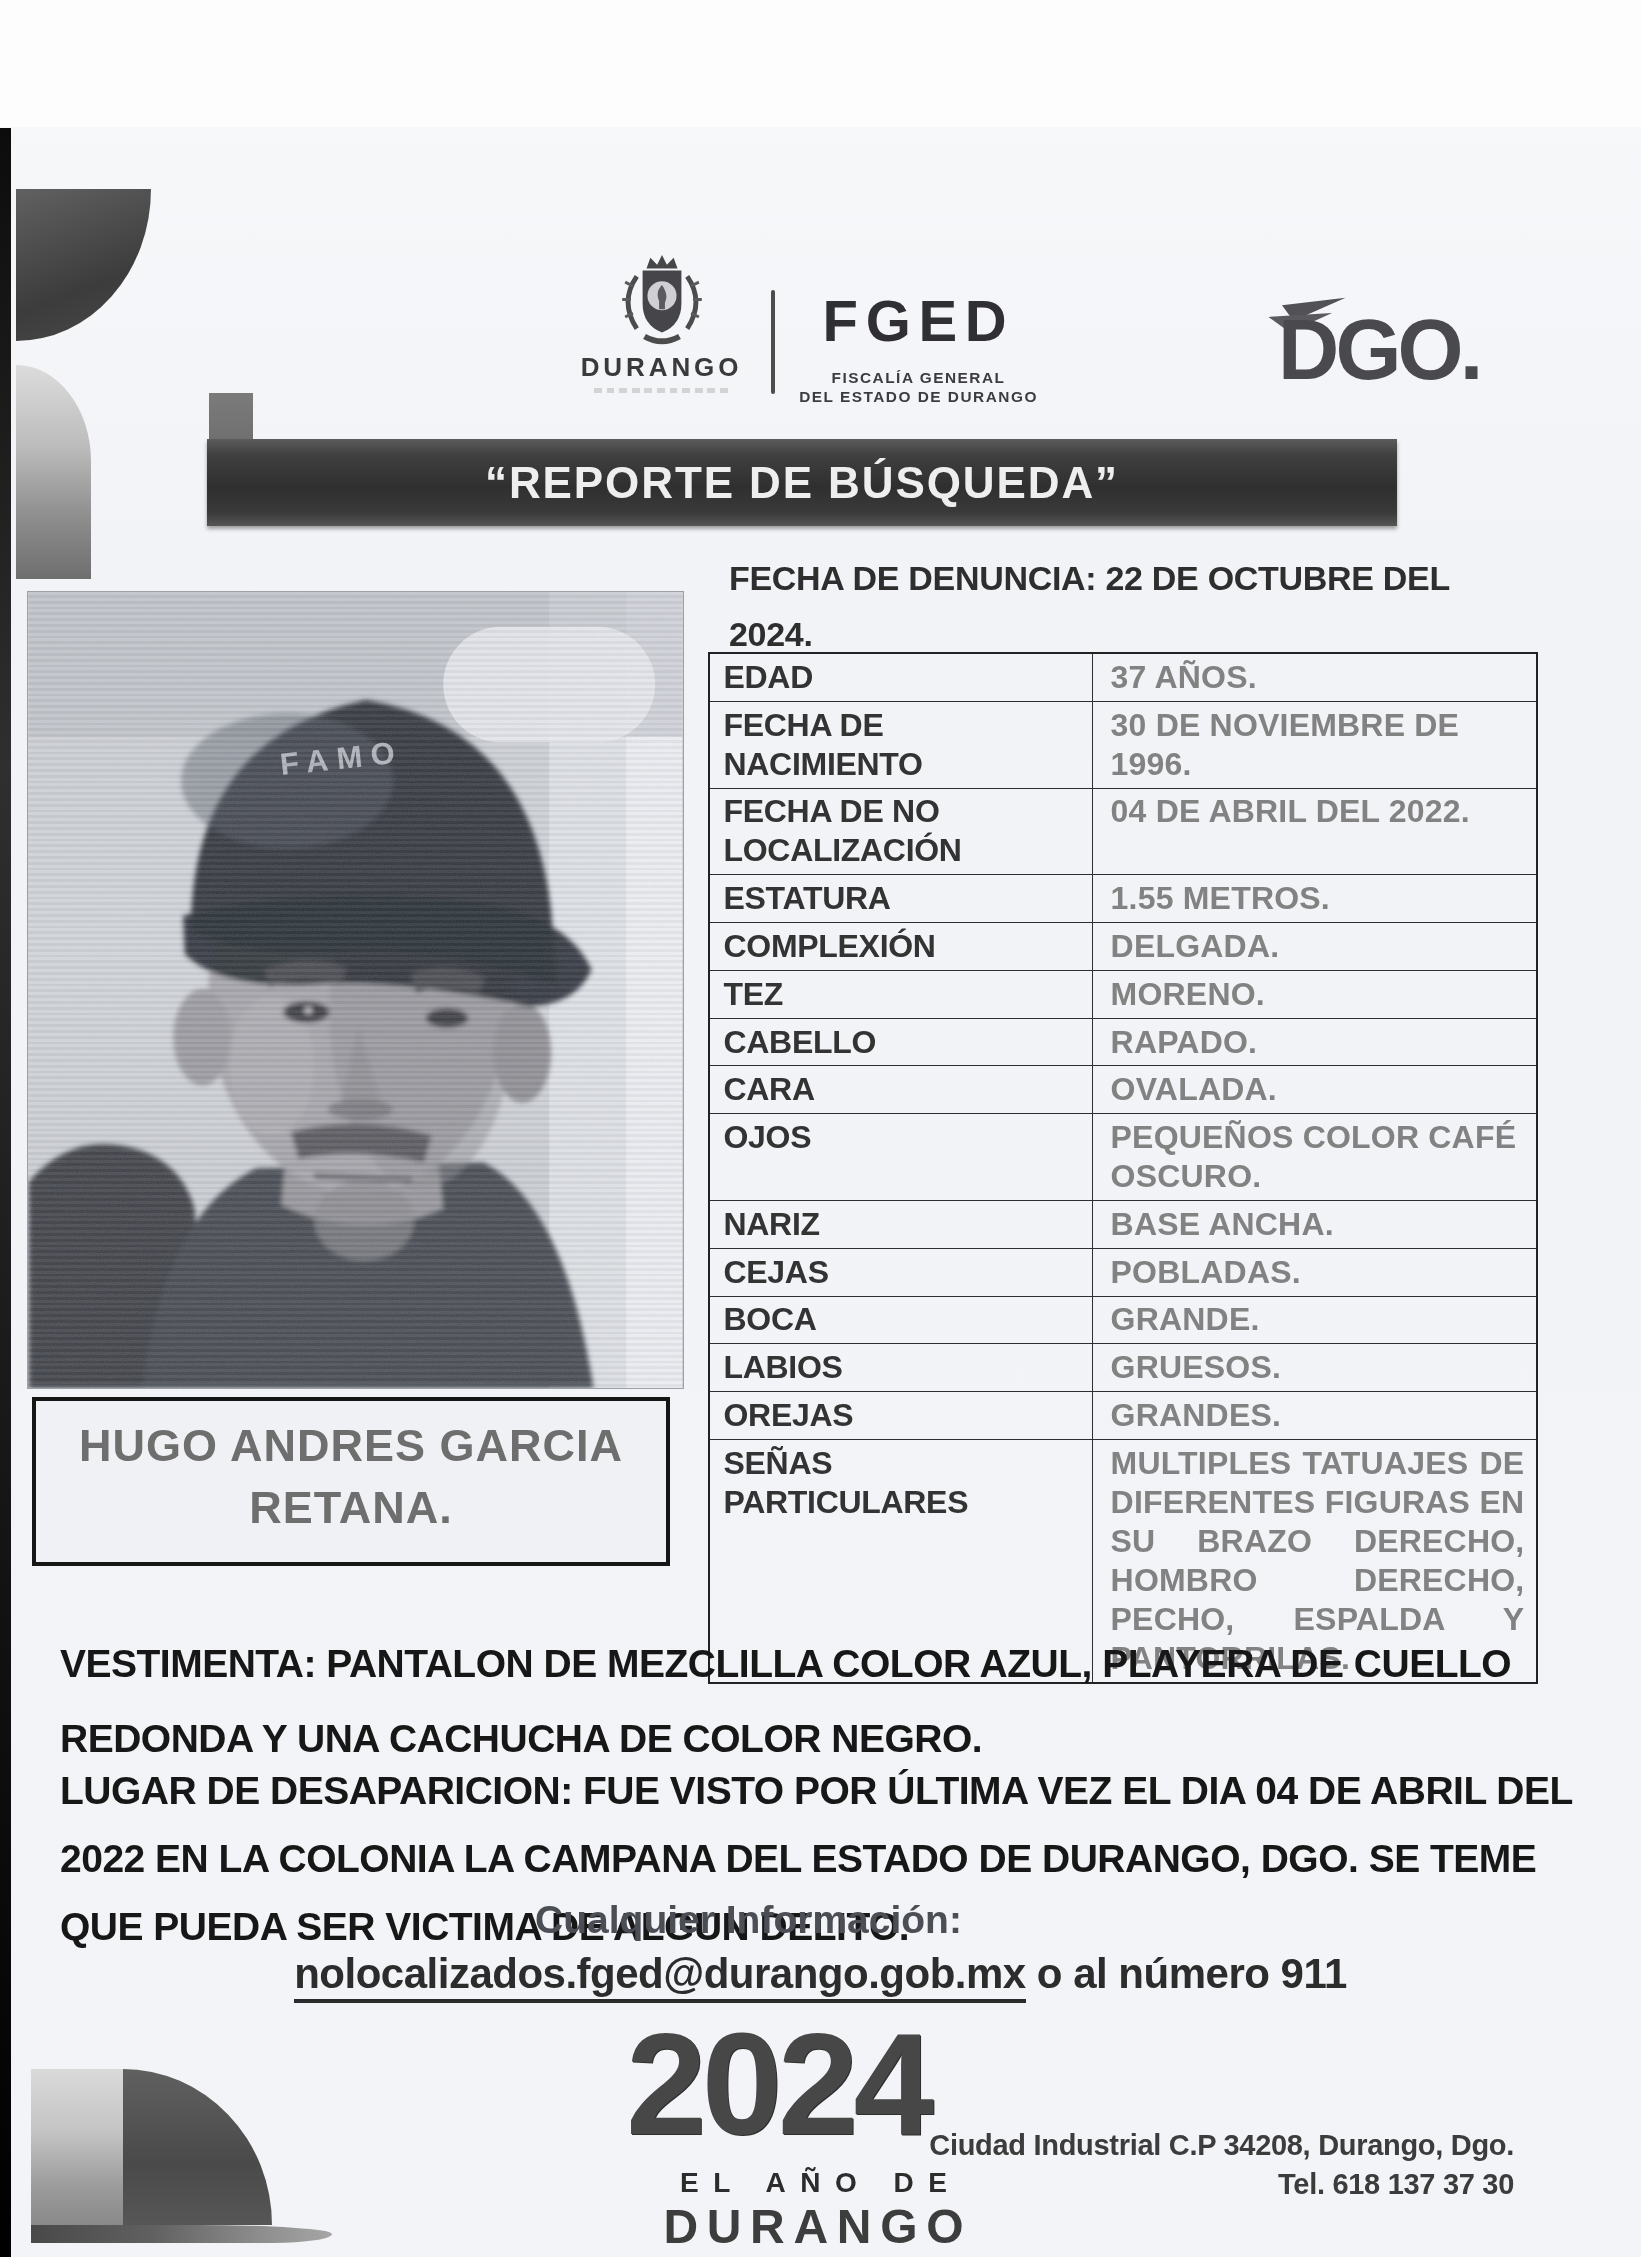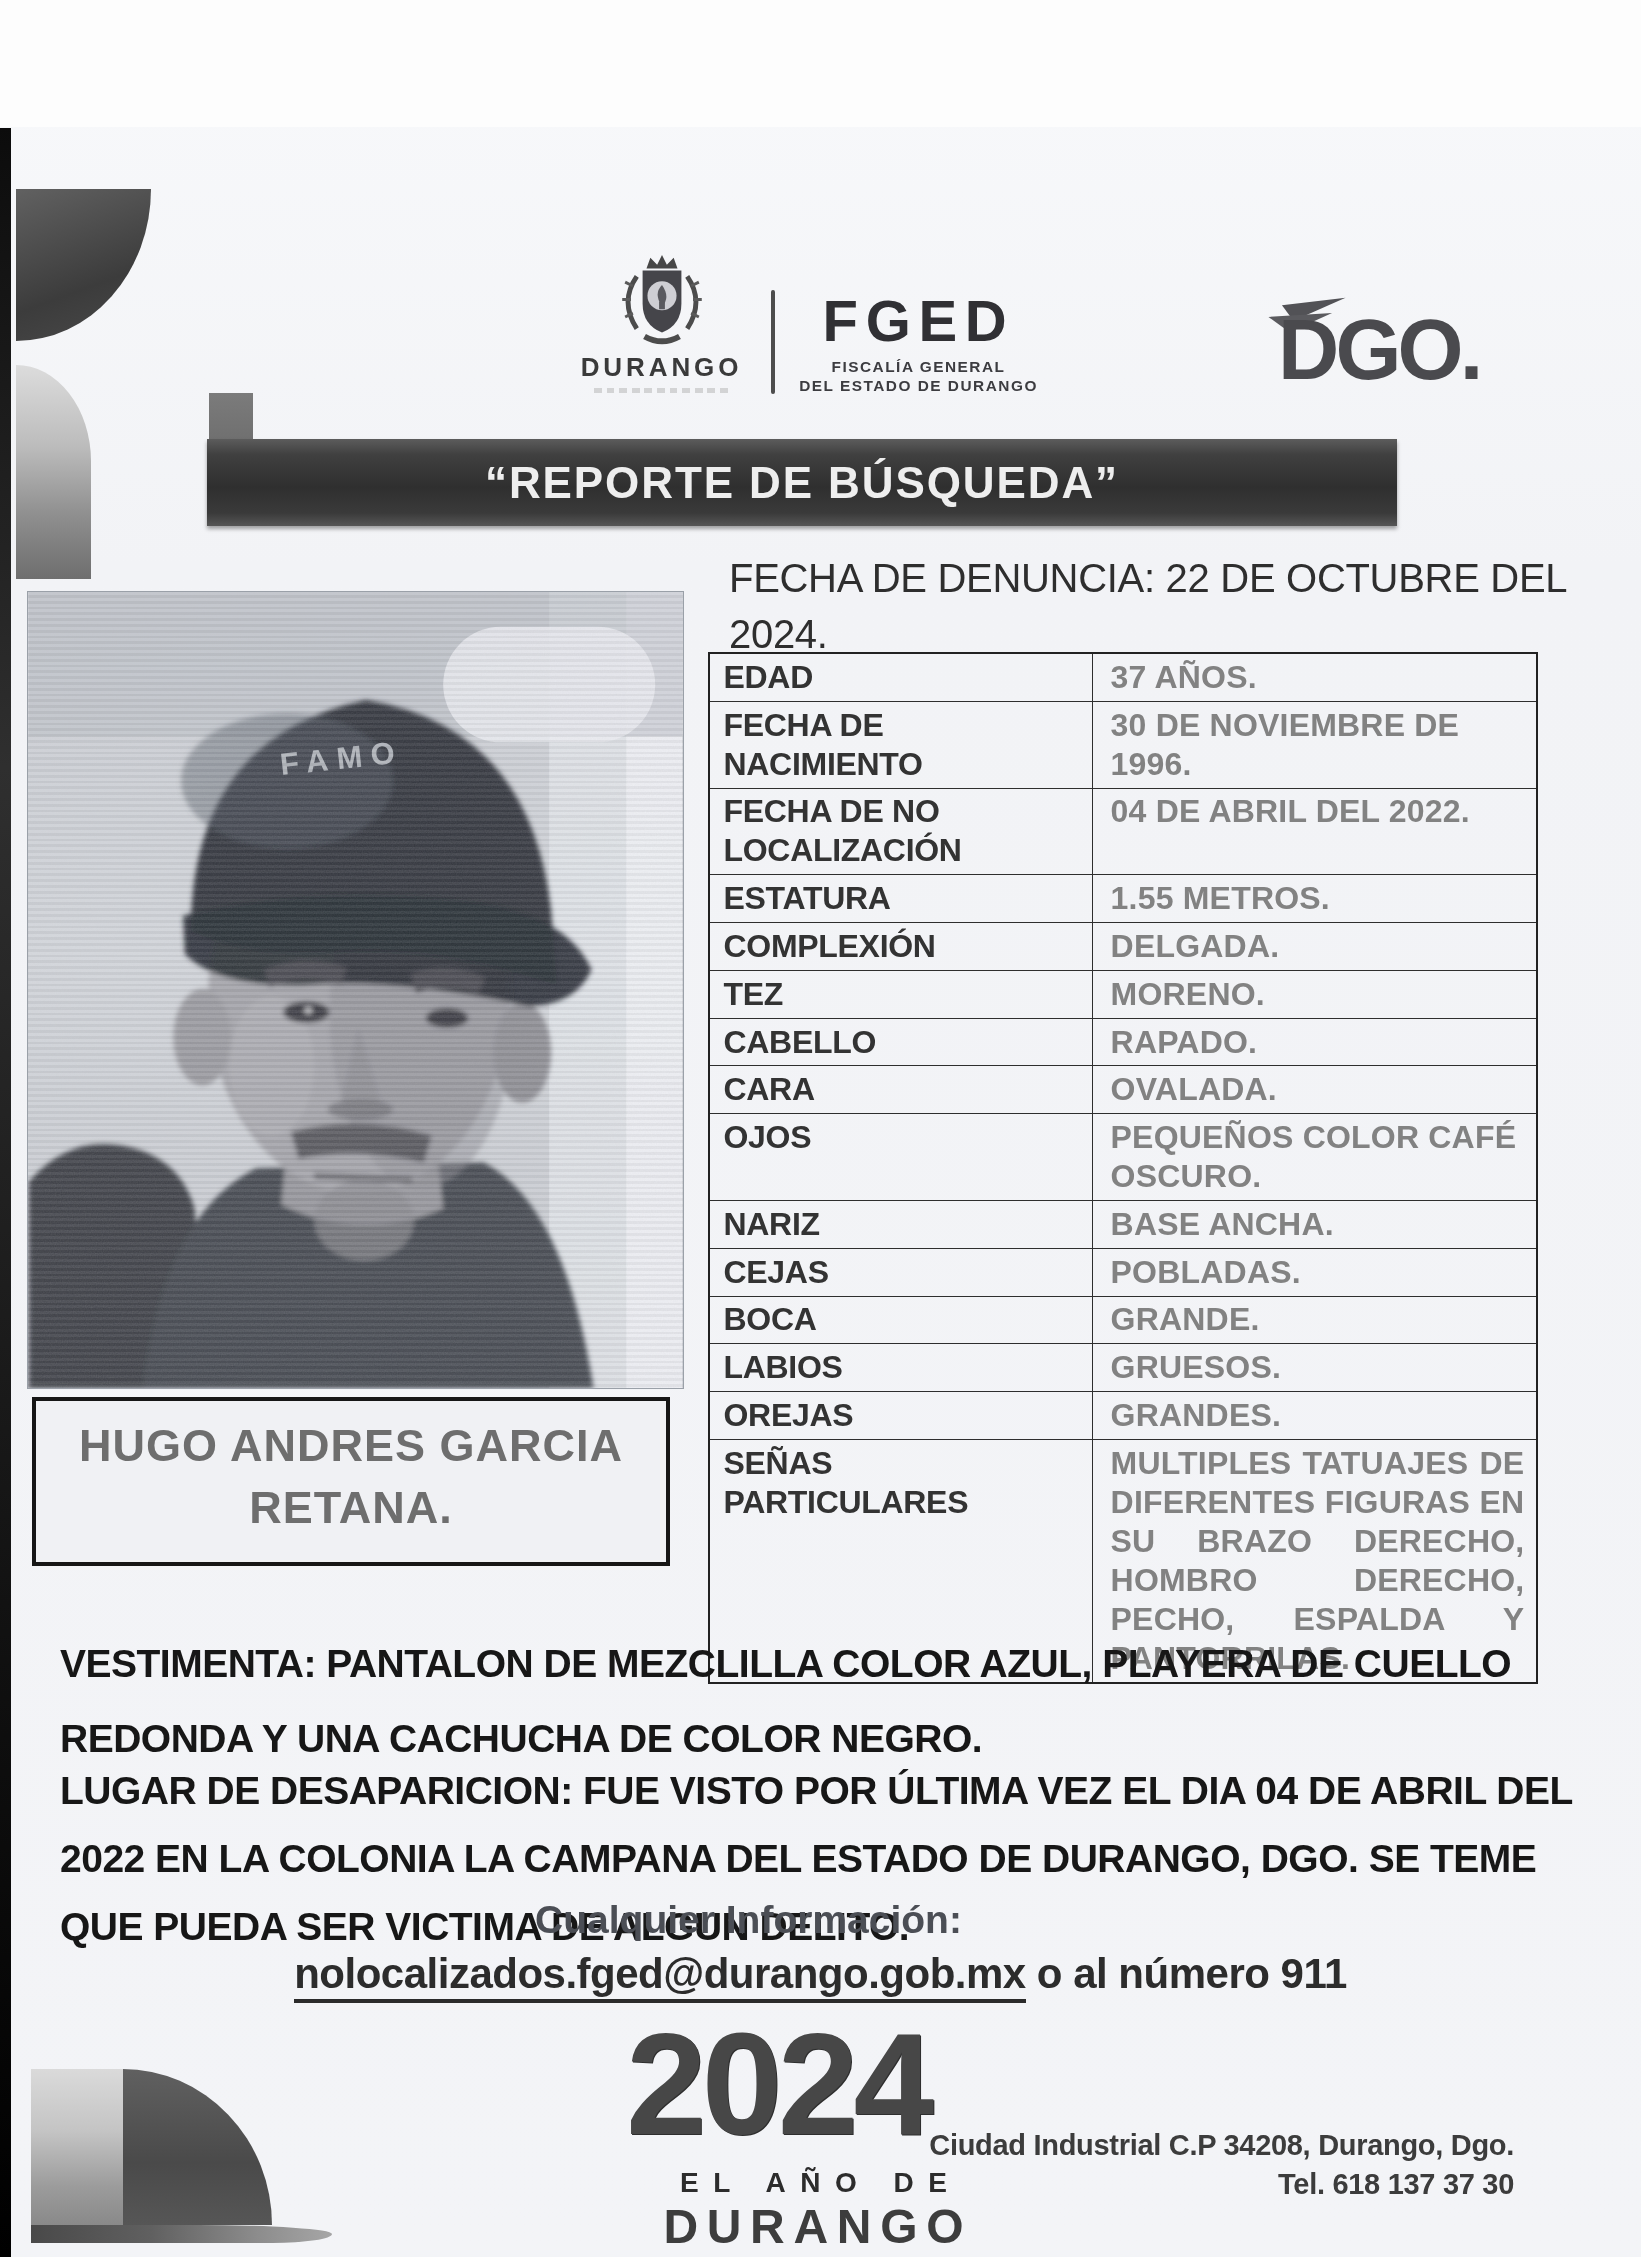--- a/index.html
+++ b/index.html
@@ -29,31 +29,31 @@
         border-radius:0 90% 40% 0 / 0 100% 100% 0;}
   
   .logo-durango{position:absolute;left:568px;top:253px;width:187px;text-align:center;}
   .logo-durango svg{display:block;margin:0 auto;}
   .durango-word{font-size:26px;font-weight:bold;letter-spacing:3.9px;color:#3a3a3a;margin-top:1.9px;}
   .durango-tagline{width:135px;height:5.8px;margin:4.8px auto 0;opacity:.6;
         background:repeating-linear-gradient(90deg,#bdbdbd 0 7.7px,transparent 7.7px 12.6px);}
   .logo-divider{position:absolute;left:771px;top:290px;width:3.9px;height:104px;background:#4d4d4d;border-radius:1.9px;}
   .logo-fged{position:absolute;left:798px;top:292px;width:241px;text-align:center;}
   .fged-acronym{font-size:58px;font-weight:bold;letter-spacing:7.7px;color:#303034;line-height:1;}
-  .fged-sub{font-size:15.4px;font-weight:bold;letter-spacing:1.5px;color:#3c3c40;margin-top:8px;}
+  .fged-sub{font-size:15.4px;font-weight:bold;letter-spacing:1.5px;color:#3c3c40;margin-top:19px;}
   .fged-sub.second{margin-top:1px;}
   .logo-dgo{position:absolute;left:1253px;top:286px;width:270px;height:112px;}
   
   .title-banner{position:absolute;left:207px;top:439px;width:1190px;height:87px;
         display:flex;align-items:center;justify-content:center;
         background:linear-gradient(180deg,#5c5c5c 0%,#404040 18%,#2f2f2f 55%,#3a3a3a 85%,#565656 100%);
         box-shadow:0 2.9px 3.9px rgba(0,0,0,.35);
         color:#eeeeee;font-size:44px;font-weight:bold;letter-spacing:1.9px;}
   
-  .report-date{position:absolute;left:729px;top:550px;font-size:40px;font-weight:normal;
+  .report-date{position:absolute;left:729px;top:550px;font-size:34px;font-weight:bold;
         color:#2e2e2e;line-height:56px;letter-spacing:-0.3px;}
   
   .photo-frame{position:absolute;left:27px;top:591px;width:655px;height:796px;
         border:1px solid #9aa0a8;background:#cdd0d5;}
   .photo-frame svg{display:block;width:100%;height:100%;}
   .photo-bands{position:absolute;inset:0;pointer-events:none;
         background:repeating-linear-gradient(180deg,rgba(255,255,255,.05) 0 2.9px,rgba(0,0,0,.045) 2.9px 5.8px);}
   
   .name-box{position:absolute;left:32px;top:1397px;width:630px;height:147px;
         border:4.8px solid #161616;background:#f0f1f4;text-align:center;

